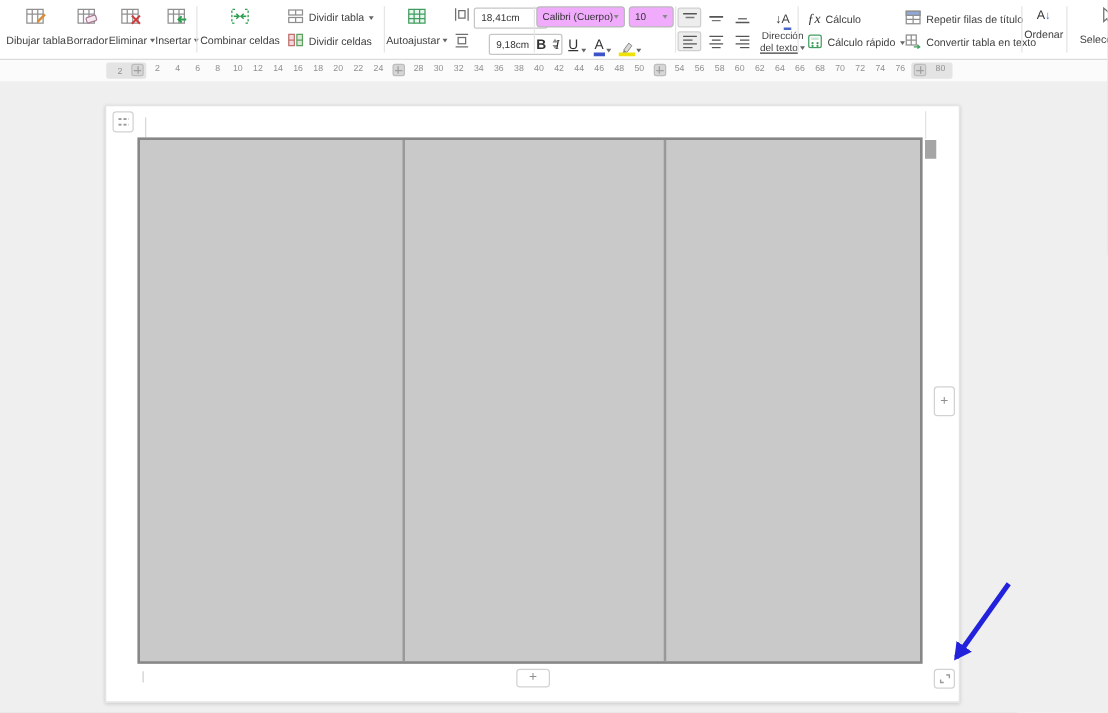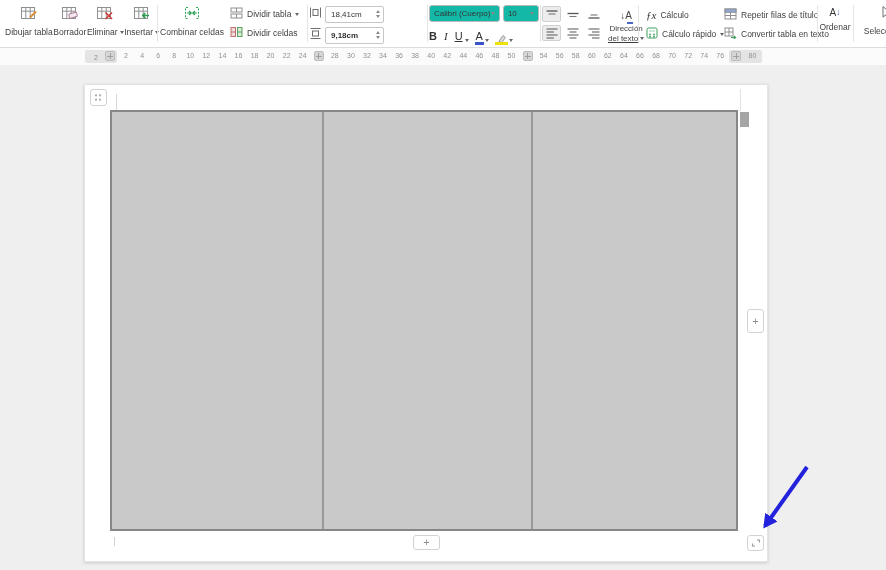--- a/index.html
+++ b/index.html
@@ -14,21 +14,21 @@
   .bigbtn .lbl{margin-top:3px;white-space:nowrap;display:flex;align-items:center;gap:2px;}
   .srow{display:flex;align-items:center;gap:4px;font-size:8.5px;color:#3f3f3f;white-space:nowrap;height:14px;}
   .dd{width:0;height:0;border-left:2.8px solid transparent;border-right:2.8px solid transparent;
     border-top:3.2px solid #666;display:inline-block;}
   .tri-u{width:0;height:0;border-left:2.5px solid transparent;border-right:2.5px solid transparent;border-bottom:3px solid #8a8a8a;}
   .tri-d{width:0;height:0;border-left:2.5px solid transparent;border-right:2.5px solid transparent;border-top:3px solid #8a8a8a;}
   .sparr{display:flex;flex-direction:column;gap:1.5px;align-items:center;padding-right:3px;}
   .spin{display:flex;align-items:center;justify-content:space-between;border:1px solid #c6c6c6;
     border-radius:2px;width:52px;height:15px;font-size:8px;color:#333;padding-left:5px;background:#fff;}
   .select{display:flex;align-items:center;justify-content:space-between;border:1px solid #b9b9b9;
-    border-radius:3px;height:15px;font-size:8px;color:#333;padding:0 4px;background:#14b8a6;}
+    border-radius:3px;height:15px;font-size:8px;color:#333;padding:0 4px;background:#f0abfc;}
   .fmtrow{display:flex;align-items:flex-end;gap:7px;margin-top:5px;height:15px;}
   .fmt{font-size:11px;color:#333;line-height:1;}
   .b{font-weight:bold;}
   .i{font-family:"Liberation Serif",serif;font-style:italic;}
   .u{text-decoration:underline;}
   .acolor{position:relative;}
   .acolor::after{content:"";position:absolute;left:-1px;right:-1px;bottom:-3px;height:3px;background:#3b54c9;}
   .hlbar{position:absolute;left:-1px;right:-1px;bottom:-3px;height:3px;background:#efe20c;}
   .alignbtn{width:17px;height:14px;display:flex;align-items:center;justify-content:center;border:1px solid transparent;}
   .alignbtn.sel{background:#ededed;border:1px solid #cfcfcf;border-radius:2px;}
@@ -164,38 +164,53 @@
               <line x1="7.5" y1="6" x2="12" y2="6" stroke="#5f9e5f"></line>
             </svg>
         </span>
         <span>Dividir celdas</span>
       </div>
     </div>
   </div>
   <div class="vdiv" style="left:307px;"></div>
 
   <div class="grp" style="left:309px;width:117px;display:flex;gap:5px;">
+    <div class="bigbtn" style="width:54px;">
+      <span>
+        <svg width="18" height="17" viewBox="0 0 18 17">
+            <rect x="2" y="2.5" width="13" height="11" fill="#eaf5ee" stroke="#3f9e5f"></rect>
+            <line x1="2" y1="6.2" x2="15" y2="6.2" stroke="#3f9e5f"></line>
+            <line x1="2" y1="9.8" x2="15" y2="9.8" stroke="#3f9e5f"></line>
+            <line x1="6.3" y1="2.5" x2="6.3" y2="13.5" stroke="#3f9e5f"></line>
+            <line x1="10.7" y1="2.5" x2="10.7" y2="13.5" stroke="#3f9e5f"></line>
+          </svg>
+      </span>
+      <span class="lbl">
+          <span>Autoajustar</span>
+          <span class="dd"></span>
+        </span>
+    </div>
     <div style="display:flex;flex-direction:column;gap:3px;padding-top:5px;">
       <div style="display:flex;align-items:center;gap:3px;">
         <span>
           <svg width="13" height="13" viewBox="0 0 13 13">
               <line x1="1.5" y1="1.5" x2="1.5" y2="11.5" stroke="#6f6f6f"></line>
               <line x1="11.5" y1="1.5" x2="11.5" y2="11.5" stroke="#6f6f6f"></line>
               <rect x="4" y="3.5" width="5" height="6" fill="#fff" stroke="#6f6f6f"></rect>
             </svg>
         </span>
         <div class="spin">
           <span>18,41cm</span>
           <span class="sparr">
               <span class="tri-u"></span>
               <span class="tri-d"></span>
             </span>
         </div>
       </div>
-      <div style="display:flex;align-items:center;gap:3px;font-weight:bold;">
+      <div style="display:flex;align-items:center;gap:15px;">
         <span>
           <svg width="13" height="13" viewBox="0 0 13 13">
               <line x1="1.5" y1="1.5" x2="11.5" y2="1.5" stroke="#6f6f6f"></line>
               <line x1="1.5" y1="11.5" x2="11.5" y2="11.5" stroke="#6f6f6f"></line>
               <rect x="3.5" y="4" width="6" height="5" fill="#fff" stroke="#6f6f6f"></rect>
             </svg>
         </span>
         <div class="spin">
           <span>9,18cm</span>
           <span class="sparr">

